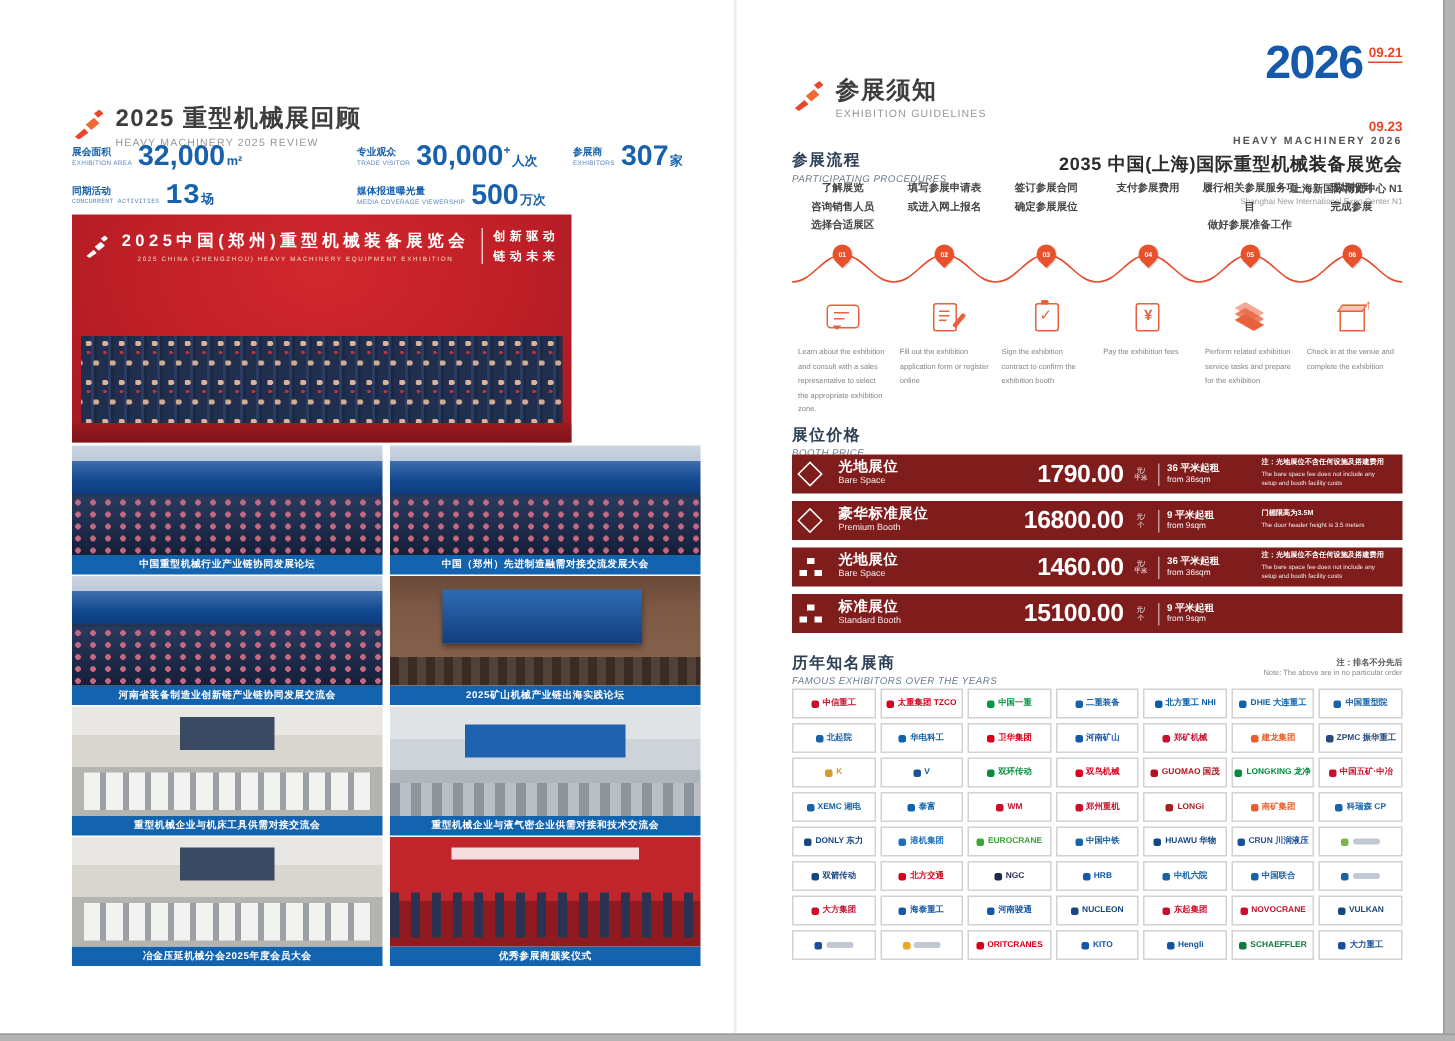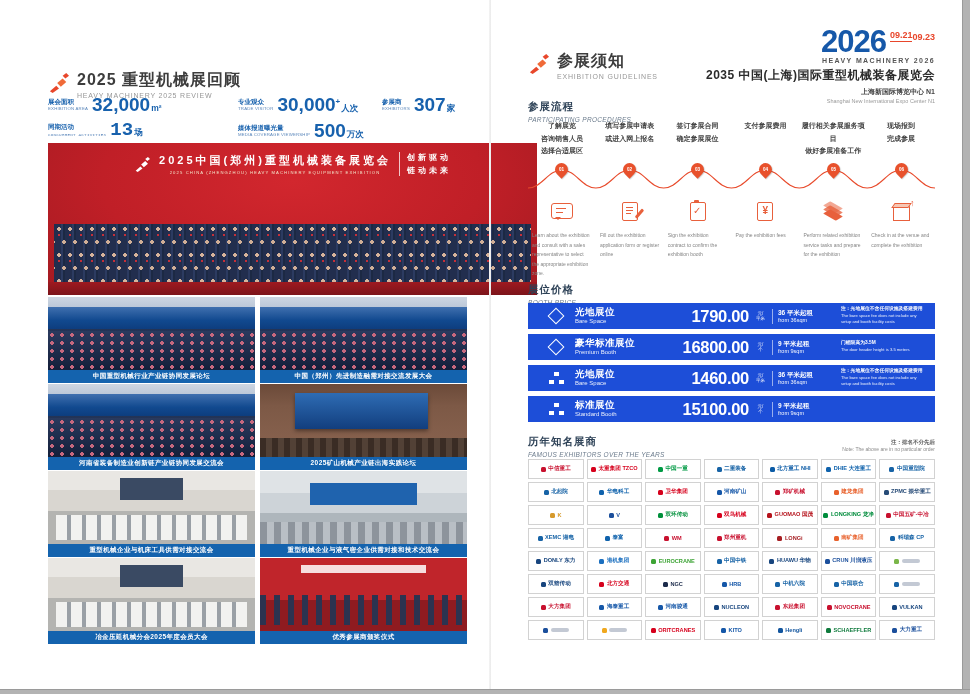--- a/index.html
+++ b/index.html
@@ -27,21 +27,21 @@
   .stats>div:nth-of-type(5){left:190px;top:26px;}
   .stat{position:absolute;display:flex;align-items:flex-end;gap:4px;}
   .stat-label{display:flex;flex-direction:column;line-height:1.25;margin-bottom:2px;}
   .stat-label b{font-size:6.5px;color:#1761AD;font-weight:bold;}
   .stat-label i{font-size:4.3px;color:#5b87bb;font-style:normal;letter-spacing:.2px;}
   .stat-value{font-size:19px;font-weight:bold;color:#1761AD;line-height:.9;white-space:nowrap;}
   .stat-value sup{font-size:8px;}
   .stat-value em{font-size:8.5px;font-style:normal;font-weight:bold;margin-left:1px;}
 
   
-  .banner{position:absolute;left:48px;top:143px;width:489px;height:152px;overflow:hidden;
+  .banner{position:absolute;left:48px;top:143px;width:333px;height:152px;overflow:hidden;
     background:radial-gradient(ellipse at 50% 25%,#d2272e 0%,#c01f27 55%,#a21a21 100%);}
   .b-head{display:flex;justify-content:center;align-items:center;gap:8px;padding-top:9px;color:#fff;}
   .b-titles{text-align:center;}
   .b-cn{font-size:11px;font-weight:bold;letter-spacing:3px;}
   .b-en{font-size:4.2px;letter-spacing:1.1px;color:#f3e2c9;margin-top:2px;}
   .b-slogan{border-left:1px solid rgba(255,255,255,.75);padding-left:7px;display:flex;flex-direction:column;gap:2px;
     font-size:8px;font-weight:bold;letter-spacing:3px;color:#fff;}
   .b-callig{text-align:center;color:#fff;font-family:"DejaVu Serif","Liberation Serif",serif;
     font-style:italic;font-weight:bold;font-size:38px;line-height:1.05;letter-spacing:20px;text-indent:20px;
     text-shadow:0 2px 3px rgba(90,10,10,.55);}
@@ -78,21 +78,21 @@
     background:repeating-linear-gradient(90deg,#8d949c 0 7px,#b9bfc5 7px 14px);}
   .red-stage{background:linear-gradient(180deg,#c0252b 0 58%,#8f1b20 58% 100%);}
   .red-stage::before{content:"";position:absolute;left:20%;top:10%;width:60%;height:10%;background:rgba(255,255,255,.85);}
   .red-stage::after{content:"";position:absolute;left:0;right:0;bottom:8%;height:42%;
     background:repeating-linear-gradient(90deg,#2c3350 0 6px,transparent 6px 14px);}
 
   
   .r-brand{position:absolute;left:680px;top:28px;width:255px;text-align:right;}
   .r-year-row{display:flex;justify-content:flex-end;align-items:flex-start;gap:4px;}
   .r-year{font-size:31px;font-weight:bold;color:#1658A9;line-height:.9;letter-spacing:-1px;}
-  .r-dates{display:flex;flex-direction:row;align-items:center;margin-top:2px;}
+  .r-dates{display:flex;flex-direction:column;align-items:flex-start;margin-top:2px;gap:36px;}
   .r-dates b{font-size:9px;color:#E8462B;line-height:1.15;}
   .r-dates b:first-child{border-bottom:1px solid #E8462B;padding-bottom:1px;margin-bottom:1px;}
   .r-sub{font-size:7px;font-weight:bold;color:#555;letter-spacing:1.4px;margin-top:1px;}
   .r-expo{font-size:12px;font-weight:bold;color:#2b2b2b;margin-top:3px;letter-spacing:.5px;}
   .r-venue{font-size:7px;font-weight:bold;color:#444;margin-top:3px;}
   .r-venue-en{font-size:5.5px;color:#9a9a9a;margin-top:1px;}
 
   
   .steps{position:absolute;left:528px;top:120px;width:407px;display:flex;}
   .step{flex:1;display:flex;flex-direction:column;align-items:center;position:relative;}
@@ -122,21 +122,21 @@
     background:#E8603C;transform:rotateX(55deg) rotateZ(45deg);border-radius:1px;}
   .service-icon::before{top:0;opacity:.55;}
   .service-icon b{top:4px;opacity:.8;display:block;}
   .service-icon::after{top:8px;}
   .checkin-icon{width:15px;height:13px;border:1.4px solid #E8603C;position:relative;margin-top:4px;}
   .checkin-icon::before{content:"";position:absolute;left:-1px;top:-4px;width:15px;height:3px;background:#f6c7b4;border:1px solid #E8603C;transform:skewX(-35deg);}
   .checkin-icon::after{content:"↑";position:absolute;right:-6px;top:-9px;font-size:9px;font-weight:bold;color:#E8603C;}
 
   
   .bp{position:absolute;left:528px;top:303px;width:407px;}
-  .bp-row{display:flex;align-items:center;height:26px;background:#1d4ed8;margin-bottom:5px;padding:0 8px 0 16px;gap:7px;color:#fff;}
+  .bp-row{display:flex;align-items:center;height:26px;background:#7f1d1d;margin-bottom:5px;padding:0 8px 0 0;gap:7px;color:#fff;}
   .bp-icon{width:24px;display:flex;justify-content:center;align-items:center;}
   .gem-icon b{display:block;width:10px;height:10px;border:1.2px solid #fff;transform:rotate(45deg);}
   .booth-icon b{display:block;position:relative;width:15px;height:12px;}
   .booth-icon b::before{content:"";position:absolute;top:0;left:5px;width:5px;height:4px;background:#fff;}
   .booth-icon b::after{content:"";position:absolute;bottom:0;left:0;width:5px;height:4px;background:#fff;box-shadow:10px 0 0 0 #fff;}
   .bp-name{width:95px;display:flex;flex-direction:column;line-height:1.15;}
   .bp-name b{font-size:9.5px;font-weight:bold;letter-spacing:.5px;}
   .bp-name i{font-size:6px;font-style:normal;opacity:.9;}
   .bp-price{flex:1;text-align:right;font-size:16.5px;font-weight:bold;letter-spacing:-.3px;}
   .bp-unit{width:9px;font-size:4.5px;line-height:1.2;word-break:break-all;text-align:center;opacity:.95;}

